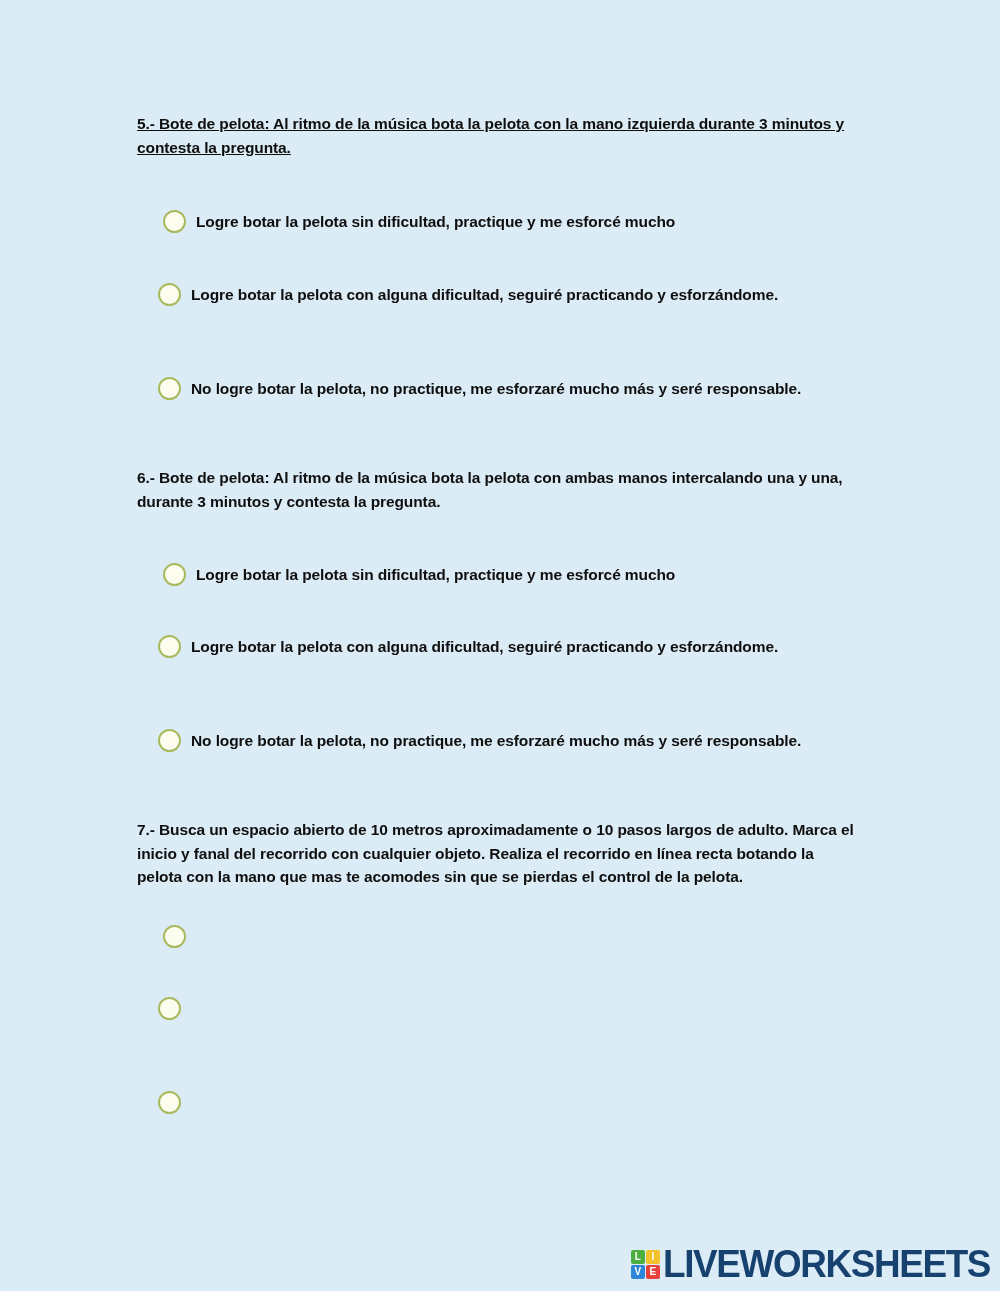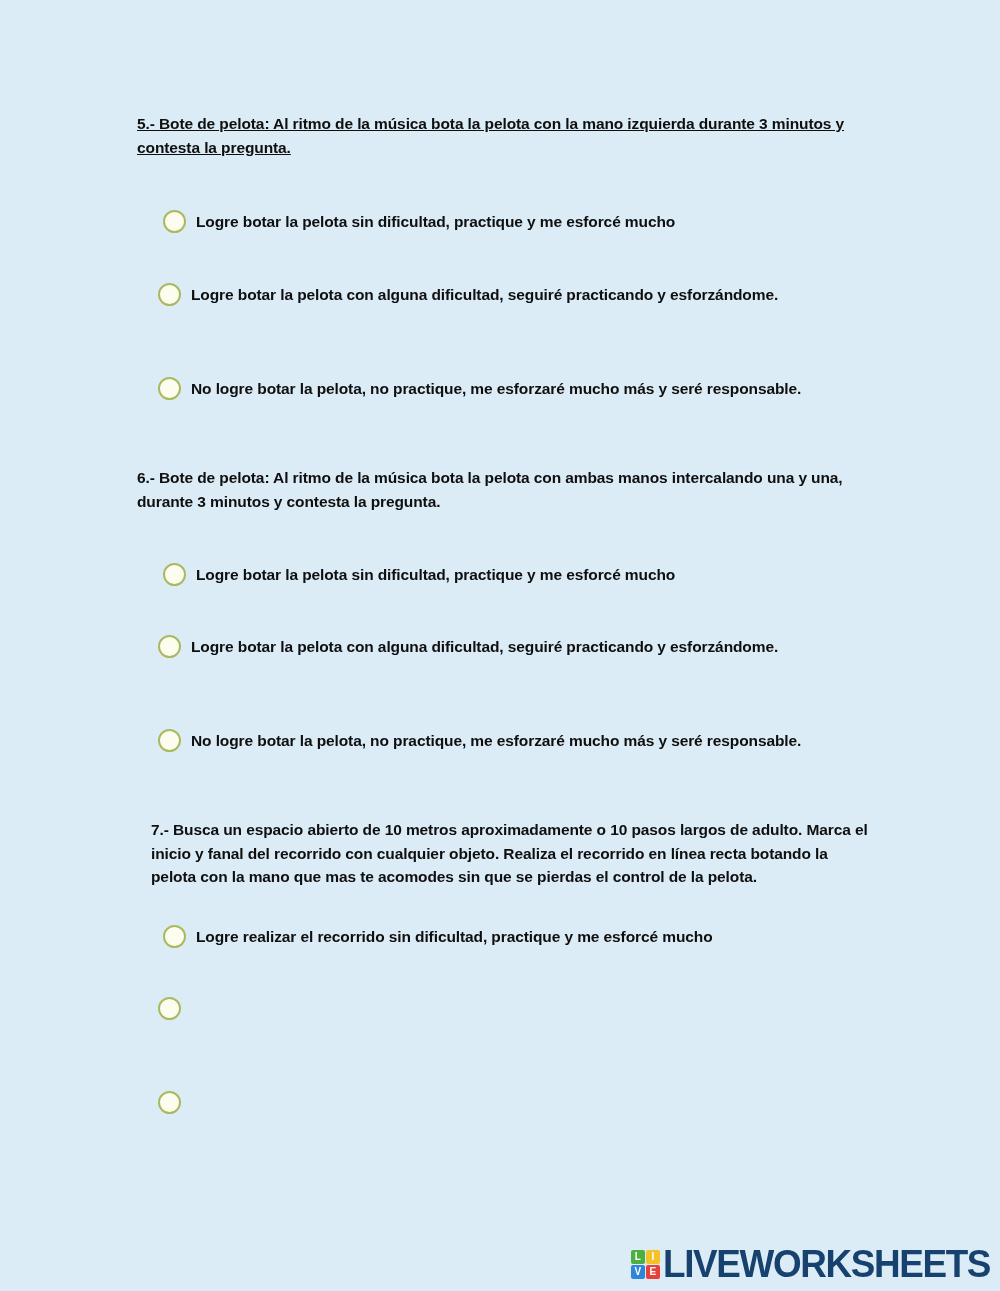--- a/index.html
+++ b/index.html
@@ -69,21 +69,21 @@
   .blk-q5-stem  { position: absolute; left: 0px;  top: 0px; text-decoration: underline;   }
   .blk-q5-o1    { position: absolute; left: 26px; top: 96px;  }
   .blk-q5-o2    { position: absolute; left: 21px; top: 169px; }
   .blk-q5-o3    { position: absolute; left: 21px; top: 263px; }
 
   .blk-q6-stem  { position: absolute; left: 0px;  top: 354px; }
   .blk-q6-o1    { position: absolute; left: 26px; top: 449px; }
   .blk-q6-o2    { position: absolute; left: 21px; top: 521px; }
   .blk-q6-o3    { position: absolute; left: 21px; top: 615px; }
 
-  .blk-q7-stem  { position: absolute; left: 14px;  top: 706px; }
+  .blk-q7-stem  { position: absolute; left: 0px;  top: 706px; }
   .blk-q7-o1    { position: absolute; left: 26px; top: 811px; }
   .blk-q7-o2    { position: absolute; left: 21px; top: 883px; }
   .blk-q7-o3    { position: absolute; left: 21px; top: 977px; }
 
   
   .footer-logo {
     position: absolute;
     right: 0px;
     bottom: 6px;
     display: flex;
@@ -164,21 +164,20 @@
 
     <div class="option-row blk-q6-o3">
       <span class="radio"></span>
       <span class="option-label">No logre botar la pelota, no practique, me esforzaré mucho más y seré responsable.</span>
     </div>
 
     <div class="q-stem blk-q7-stem">7.- Busca un espacio abierto de 10 metros aproximadamente o 10 pasos largos de adulto. Marca el inicio y fanal del recorrido con cualquier objeto. Realiza el recorrido en línea recta botando la pelota con la mano que mas te acomodes sin que se pierdas el control de la pelota.</div>
 
     <div class="option-row blk-q7-o1">
       <span class="radio"></span>
-      <span class="option-label">Logre realizar el recorrido sin dificultad, practique y me esforcé mucho</span>
     </div>
 
     <div class="option-row blk-q7-o2">
       <span class="radio"></span>
     </div>
 
     <div class="option-row blk-q7-o3">
       <span class="radio"></span>
     </div>
 

